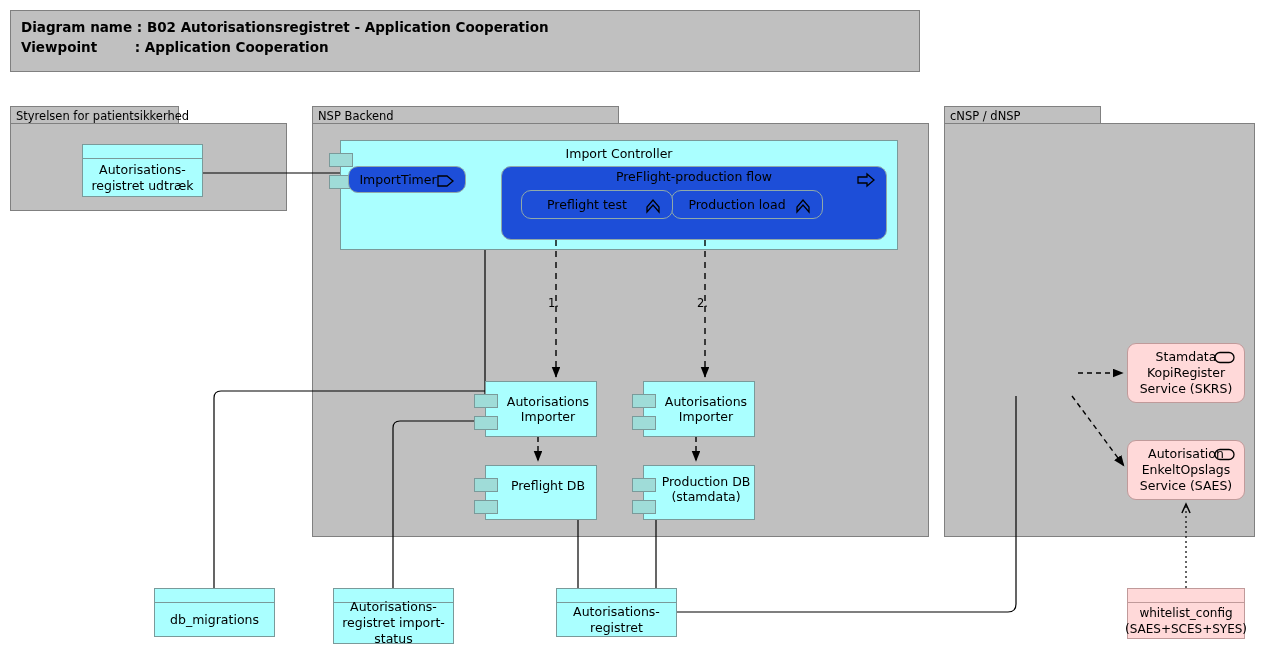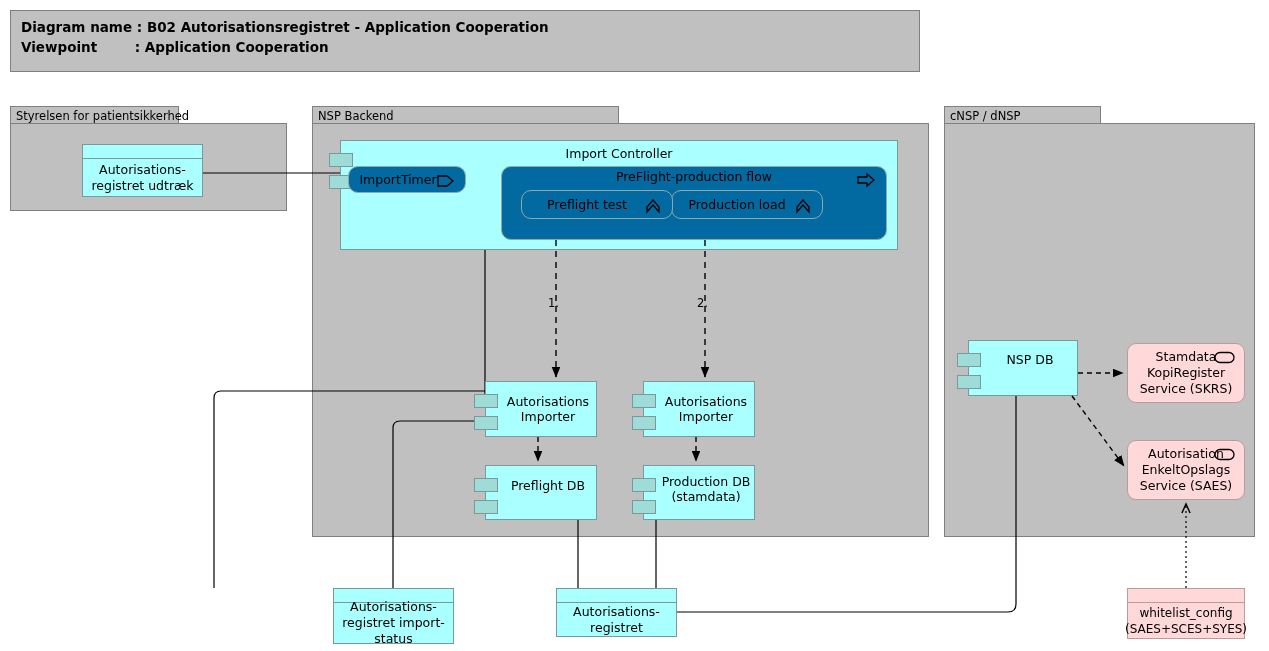--- a/index.html
+++ b/index.html
@@ -32,21 +32,21 @@
   
   .dataobj{position:absolute;background:#aaffff;border:1px solid #7a9a9a;box-sizing:border-box;
     font-size:12.5px;color:#000;line-height:16px;text-align:center;z-index:3;}
   .dataobj .hdr{height:14px;border-bottom:1px solid #7a9a9a;box-sizing:border-box;}
   .dataobj .txt{display:flex;align-items:center;justify-content:center;height:calc(100% - 14px);
     padding:0 3px;box-sizing:border-box;}
   .dataobj.pink{background:#ffd9d9;border-color:#c09a9a;}
   .dataobj.pink .hdr{border-bottom-color:#c09a9a;}
 
   
-  .rbox{position:absolute;background:#0369a1;border:1px solid #8fa9a9;border-radius:10px;
+  .rbox{position:absolute;background:#1d4ed8;border:1px solid #8fa9a9;border-radius:10px;
     box-sizing:border-box;font-size:12.5px;color:#000;z-index:4;}
   .rbox .cap{position:absolute;left:0;right:0;top:0;text-align:center;line-height:20px;
     font-size:12.5px;}
   .rbox.center{display:flex;align-items:center;justify-content:center;}
   .svc{position:absolute;background:#ffd9d9;border:1px solid #c09a9a;border-radius:9px;
     box-sizing:border-box;font-size:12.5px;color:#000;line-height:16px;
     display:flex;align-items:center;justify-content:center;text-align:center;z-index:4;}
 
   .ic{position:absolute;pointer-events:none;}
 
@@ -155,44 +155,43 @@
     <span style="white-space:pre-line;padding-left:14px;margin-top:-14px;">Preflight DB</span>
   </div>
 
   <div class="comp" style="left:643px;top:465px;width:112px;height:55px;">
     <span class="tab t1"></span>
     <span class="tab t2"></span>
     <span style="white-space:pre-line;padding-left:14px;margin-top:-7px;">Production DB
 (stamdata)</span>
   </div>
 
-  <div class="comp" style="left:968px;top:340px;width:110px;height:56px;">
-    <span class="tab t1"></span>
-    <span class="tab t2"></span>
-    <span style="padding-left:14px;margin-top:-18px;">NSP DB</span>
-  </div>
 
   <div class="svc" style="left:1127px;top:440px;width:118px;height:60px;">
     <span style="white-space:pre-line;">Autorisation
 EnkeltOpslags
 Service (SAES)</span>
     <svg class="ic" width="22" height="13" style="right:8px;top:7px;">
       <rect x="1" y="1.5" width="19" height="10" rx="5" ry="5" fill="none" stroke="#000" stroke-width="1.3"></rect>
     </svg>
   </div>
 
   <div class="svc" style="left:1127px;top:343px;width:118px;height:60px;">
     <span style="white-space:pre-line;">Stamdata
 KopiRegister
 Service (SKRS)</span>
     <svg class="ic" width="22" height="13" style="right:8px;top:7px;">
       <rect x="1" y="1.5" width="19" height="10" rx="5" ry="5" fill="none" stroke="#000" stroke-width="1.3"></rect>
     </svg>
   </div>
 
+  <div class="dataobj" style="left:154px;top:588px;width:121px;height:49px;">
+    <div class="hdr"></div>
+    <div class="txt" style="white-space:pre-line;">db_migrations</div>
+  </div>
 
   <div class="dataobj" style="left:333px;top:588px;width:121px;height:56px;">
     <div class="hdr"></div>
     <div class="txt" style="white-space:pre-line;">Autorisations-
 registret import-
 status</div>
   </div>
 
   <div class="dataobj" style="left:556px;top:588px;width:121px;height:49px;">
     <div class="hdr"></div>

